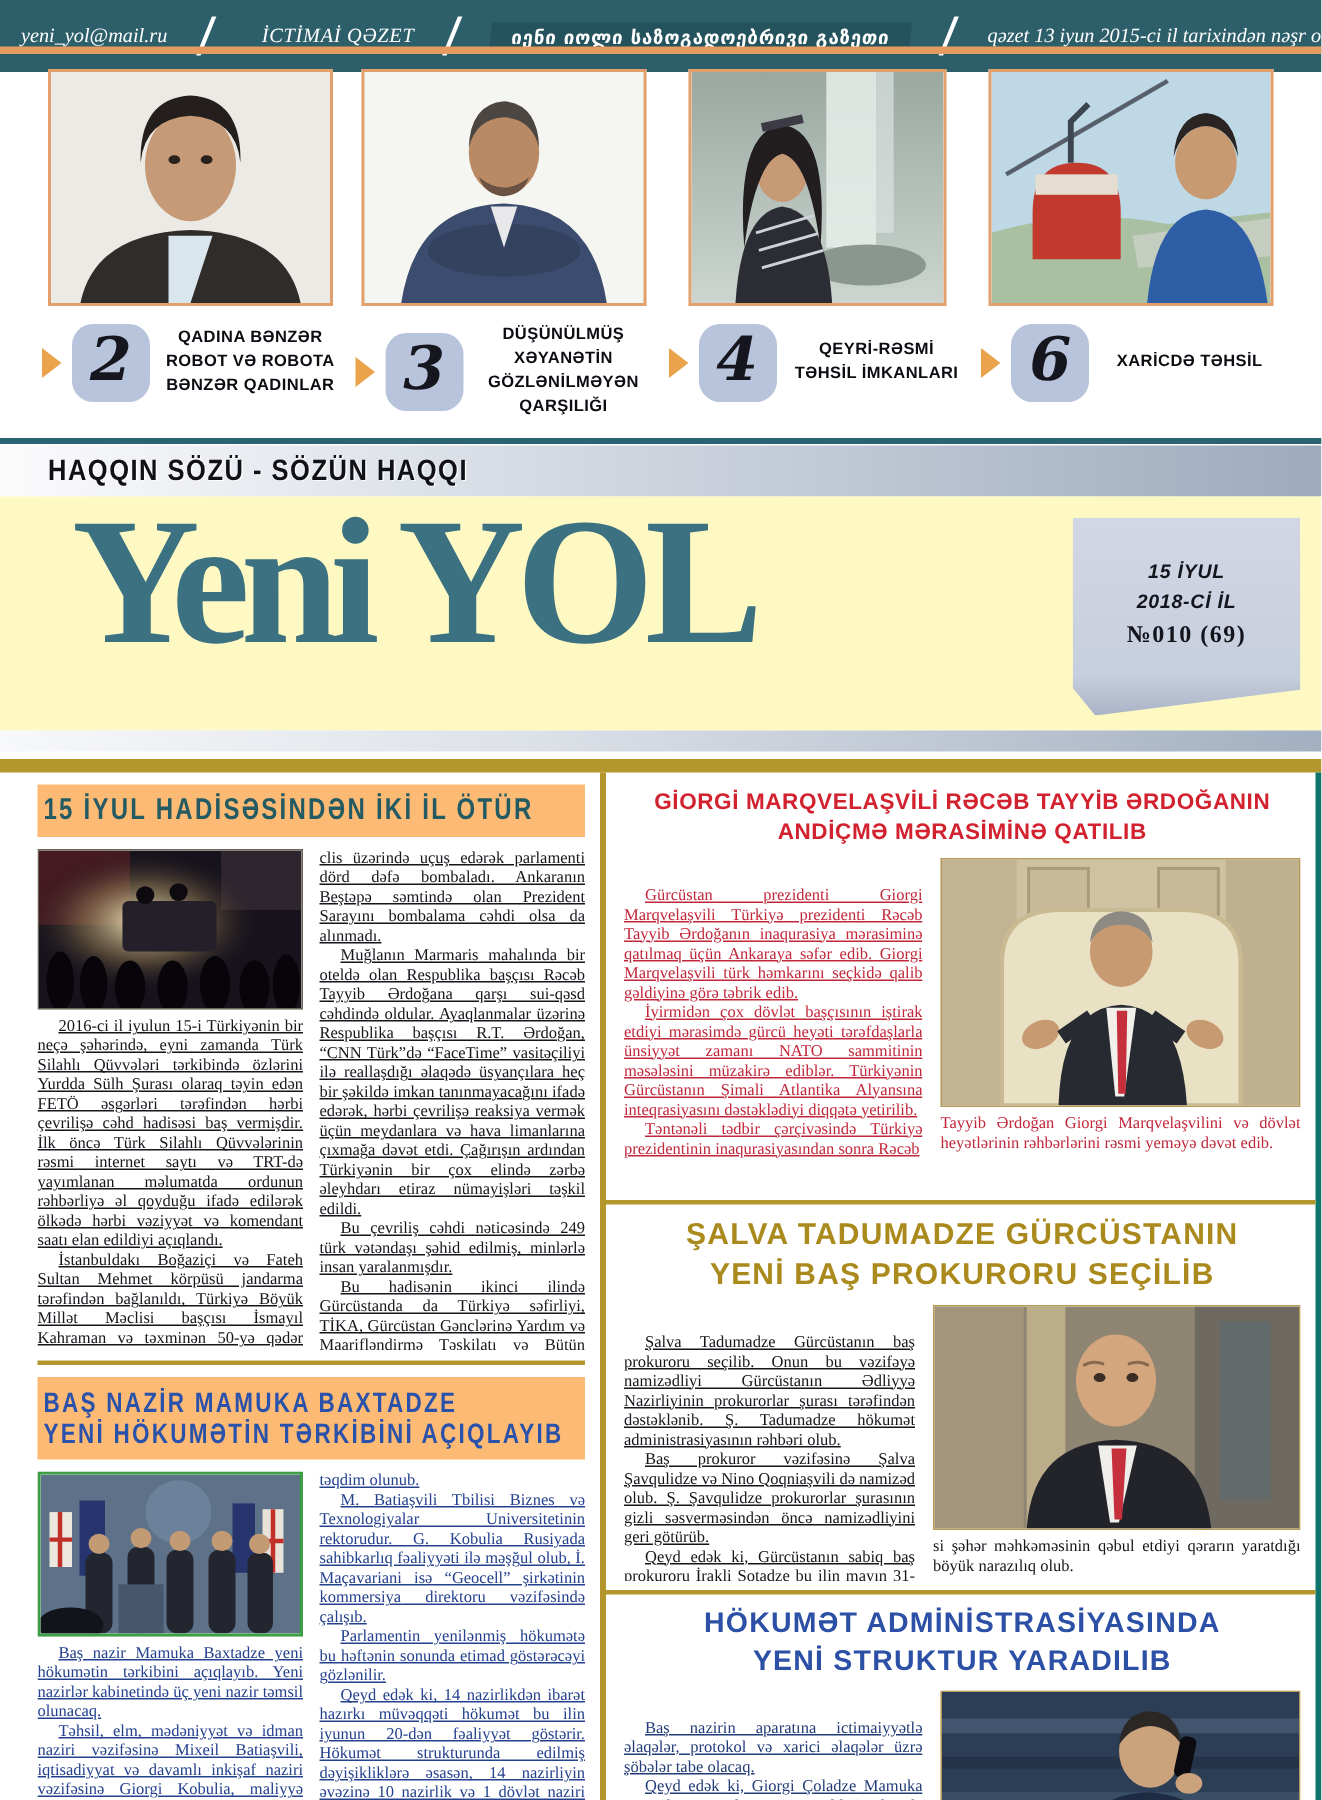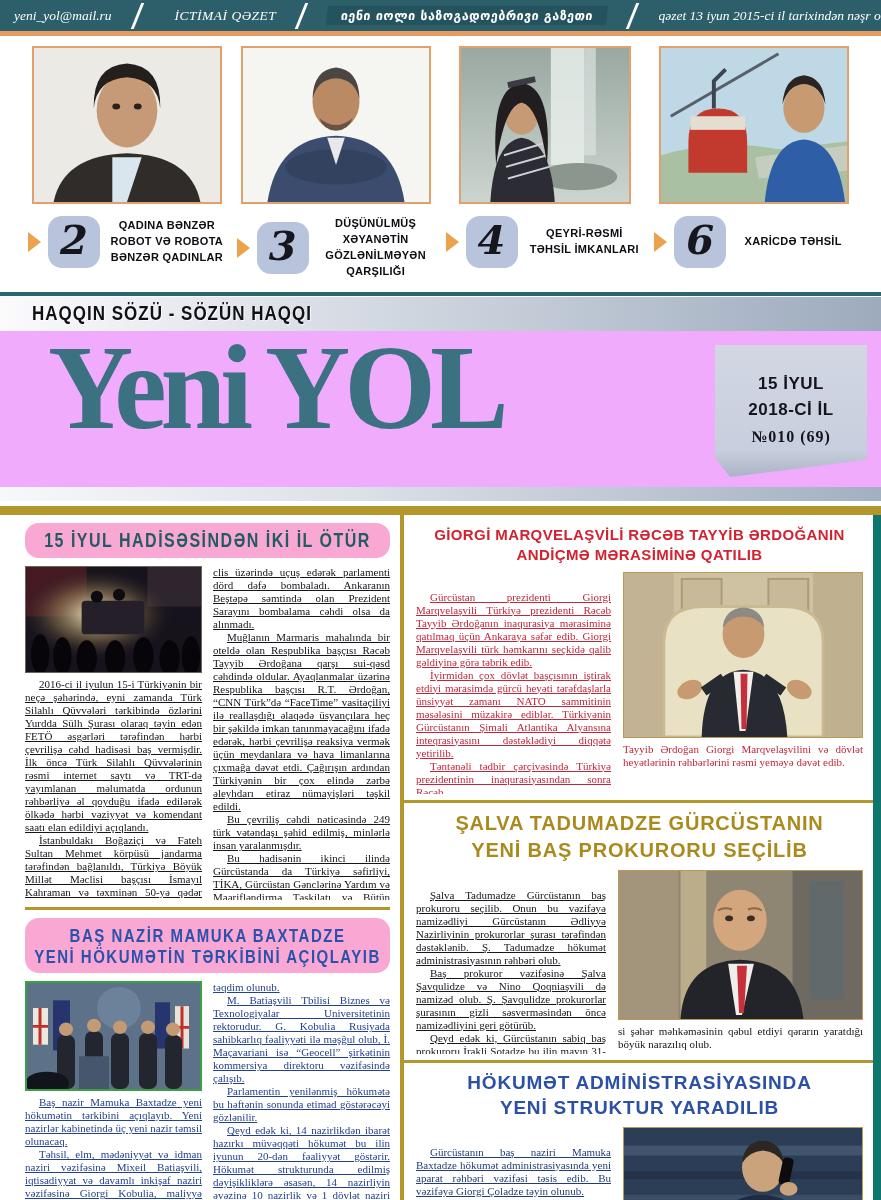--- a/index.html
+++ b/index.html
@@ -3,21 +3,21 @@
 <meta charset="utf-8">
 <style>
   * { margin:0; padding:0; box-sizing:border-box; }
   html,body { width:881px; height:1200px; }
   body {
     position:relative; overflow:hidden; background:#ffffff;
     font-family:"Liberation Serif", serif; color:#111;
   }
   
   .topbar {
-    position:absolute; top:0; left:0; width:881px; height:31px;
+    position:absolute; top:0; left:0; width:881px; height:48px;
     background:#2d5f6b; display:flex; align-items:center;
     padding:0 14px; gap:24px; color:#fff;
   }
   .topbar .slash {
     width:3px; height:26px; background:#ffffff;
     transform:skewX(-22deg); flex:0 0 auto;
   }
   .tb-email, .tb-founded { font-style:italic; font-size:13.5px; white-space:nowrap; }
   .tb-type { font-style:italic; font-size:13.5px; letter-spacing:.5px; white-space:nowrap;margin-left:12px; }
   .tb-georgian {
@@ -63,58 +63,58 @@
     background:linear-gradient(90deg,#fbfbfc 0%, #dfe3ea 30%, #9dabbd 100%);
     display:flex; align-items:center; padding-left:32px;
   }
   .banner-text {
     font-family:"Liberation Sans", sans-serif; font-weight:bold; font-size:17px;
     color:#101016; letter-spacing:1px; transform:scaleY(1.15);
     text-shadow:1px 1px 0 rgba(255,255,255,.8);
   }
 
   
-  .masthead { position:absolute; top:331px; left:0; width:881px; height:156px; background:#f0abfc; }
+  .masthead { position:absolute; top:331px; left:0; width:881px; height:156px; background:#fef9c3; }
   .mast-title {
     position:absolute; left:48px; top:-20px;
     font-family:"Liberation Serif", serif; font-weight:bold;
     font-size:118px; color:#3b7181; letter-spacing:-6px; line-height:1.3;
     transform:scaleY(1.02); white-space:nowrap;
   }
   .mast-title .w2 { margin-left:18px; }
   .datebox {
     position:absolute; right:14px; top:14px; width:152px; height:132px;
     background:linear-gradient(180deg,#d2d7e3 0%, #c7cedd 80%, #aab3c6 100%);
     clip-path:polygon(0 0, 100% 0, 100% 87%, 10% 100%, 0 86%);
     text-align:center; padding-top:26px;
   }
   .datebox .d1, .datebox .d2 {
-    font-family:"Liberation Sans", sans-serif; font-weight:bold; 
-    font-size:17px; color:#14141c; line-height:1.55; letter-spacing:.5px;
+    font-family:"Liberation Sans", sans-serif; font-weight:bold; font-style:italic;
+    font-size:13px; color:#14141c; line-height:1.55; letter-spacing:.5px;
   }
   .datebox .d3 {
     font-family:"Liberation Serif", serif; font-weight:bold; font-size:16px;
     color:#14141c; margin-top:4px; letter-spacing:1px;
   }
   .silver2 {
     position:absolute; top:487px; left:0; width:881px; height:14px;
     background:linear-gradient(90deg,#f7f8fa 0%, #dde1e8 40%, #a3b0c1 100%);
   }
   .goldbar { position:absolute; top:506px; left:0; width:881px; height:9px; background:#b3962c; }
 
   
   .content { position:absolute; top:515px; left:0; width:881px; height:685px; display:flex; }
   .leftcol { width:400px; padding:8px 10px 0 25px; }
   .rightcol {
-    width:481px; border-left:4px solid #b3962c; border-right:8px solid #0f766e;
+    width:481px; border-left:4px solid #b3962c; border-right:4px solid #0f766e;
     padding:6px 10px 0 12px; height:685px;
   }
 
   .headline-box {
-    background:#f9a8d4; text-align:center; padding:7px 4px 6px 4px; margin-bottom:8px;border-radius:14px;
+    background:#fdba74; text-align:left; padding:7px 4px 6px 4px; margin-bottom:8px;
   }
   .hl {
     font-family:"Liberation Sans", sans-serif; font-weight:bold; display:block;
     letter-spacing:1.5px; line-height:1.4; transform:scaleY(1.25);
   }
   .hl-teal { color:#245b63; font-size:16px; }
   .hl-blue { color:#2b52ab; font-size:15px; }
   .hl-red  { color:#d2222f; font-size:15px; letter-spacing:.4px; transform:none; line-height:1.35; }
   .hl-gold { color:#ab8a1d; font-size:20px; letter-spacing:.8px; transform:none; line-height:1.35; }
   .hl-royal{ color:#2b50a5; font-size:19px; letter-spacing:.8px; transform:none; line-height:1.35; }
@@ -450,21 +450,20 @@
 
     <hr class="gold-sep-r">
 
     <div>
       <div class="rc-head">
         <span class="hl hl-royal">HÖKUMƏT ADMİNİSTRASİYASINDA</span>
         <span class="hl hl-royal">YENİ STRUKTUR YARADILIB</span>
       </div>
       <div class="r-flex" style="height:130px; overflow:hidden;">
         <div class="r-text art-body dknavy-ink">
-          <p>Gürcüstanın baş naziri Mamuka Baxtadze hökumət administrasiyasında yeni aparat rəhbəri vəzifəsi təsis edib. Bu vəzifəyə Giorgi Çoladze təyin olunub.</p>
           <p>Baş nazirin aparatına ictimaiyyətlə əlaqələr, protokol və xarici əlaqələr üzrə şöbələr tabe olacaq.</p>
           <p>Qeyd edək ki, Giorgi Çoladze Mamuka Baxtadzenin maliyyə naziri olduğu dövrdə Maliyyə Nazirliyinin aparat rəhbəri vəzifəsində çalışıb.</p>
         </div>
         <div class="r-photo">
           <div class="figure fig-r3">
             <svg viewBox="0 0 240 112" preserveAspectRatio="none">
               <rect width="240" height="112" fill="#2c3e55"></rect>
               <rect y="18" width="240" height="10" fill="#41566e"></rect>
               <rect y="44" width="240" height="8" fill="#253349"></rect>
               <rect y="68" width="240" height="12" fill="#3a4f66"></rect>

